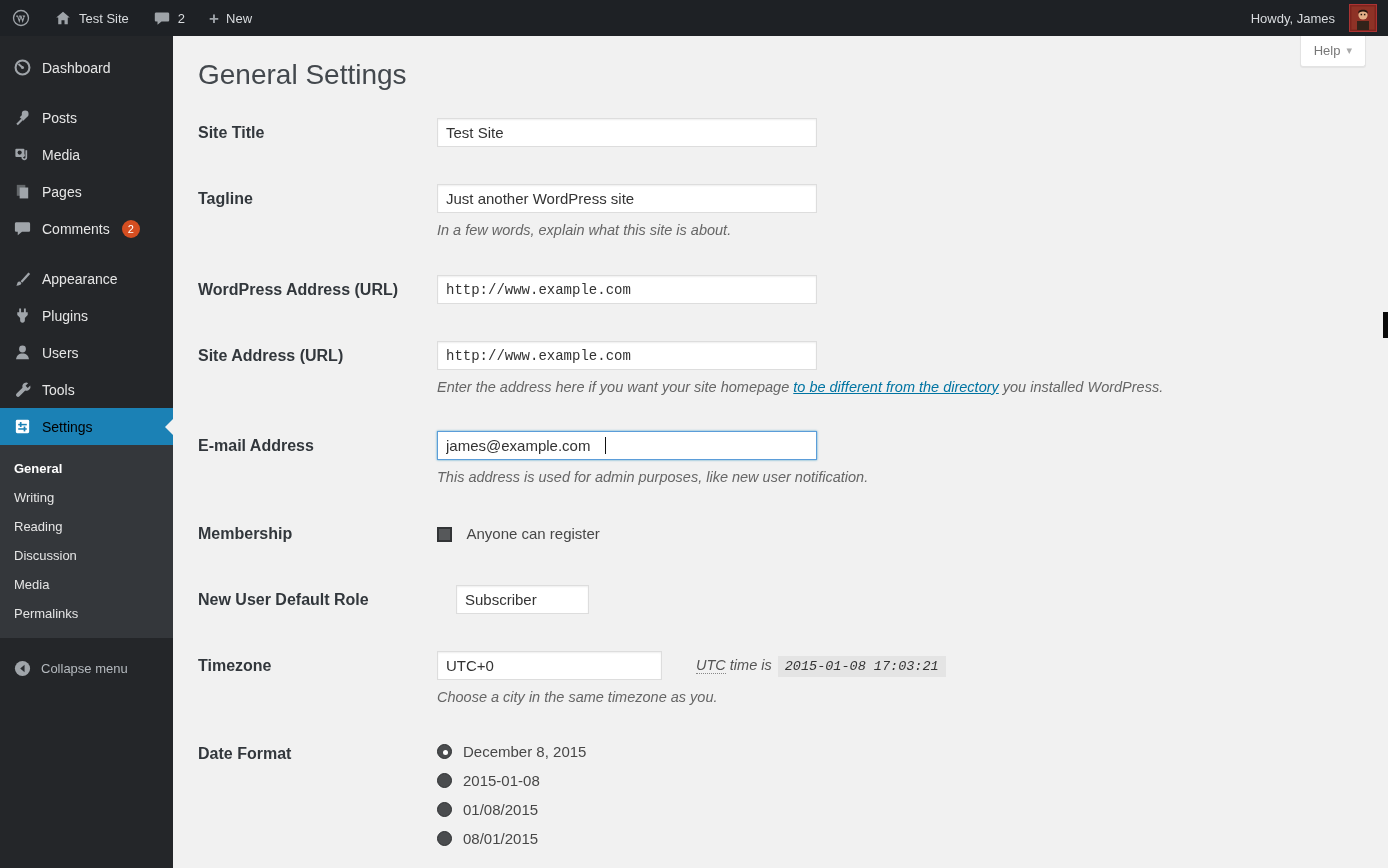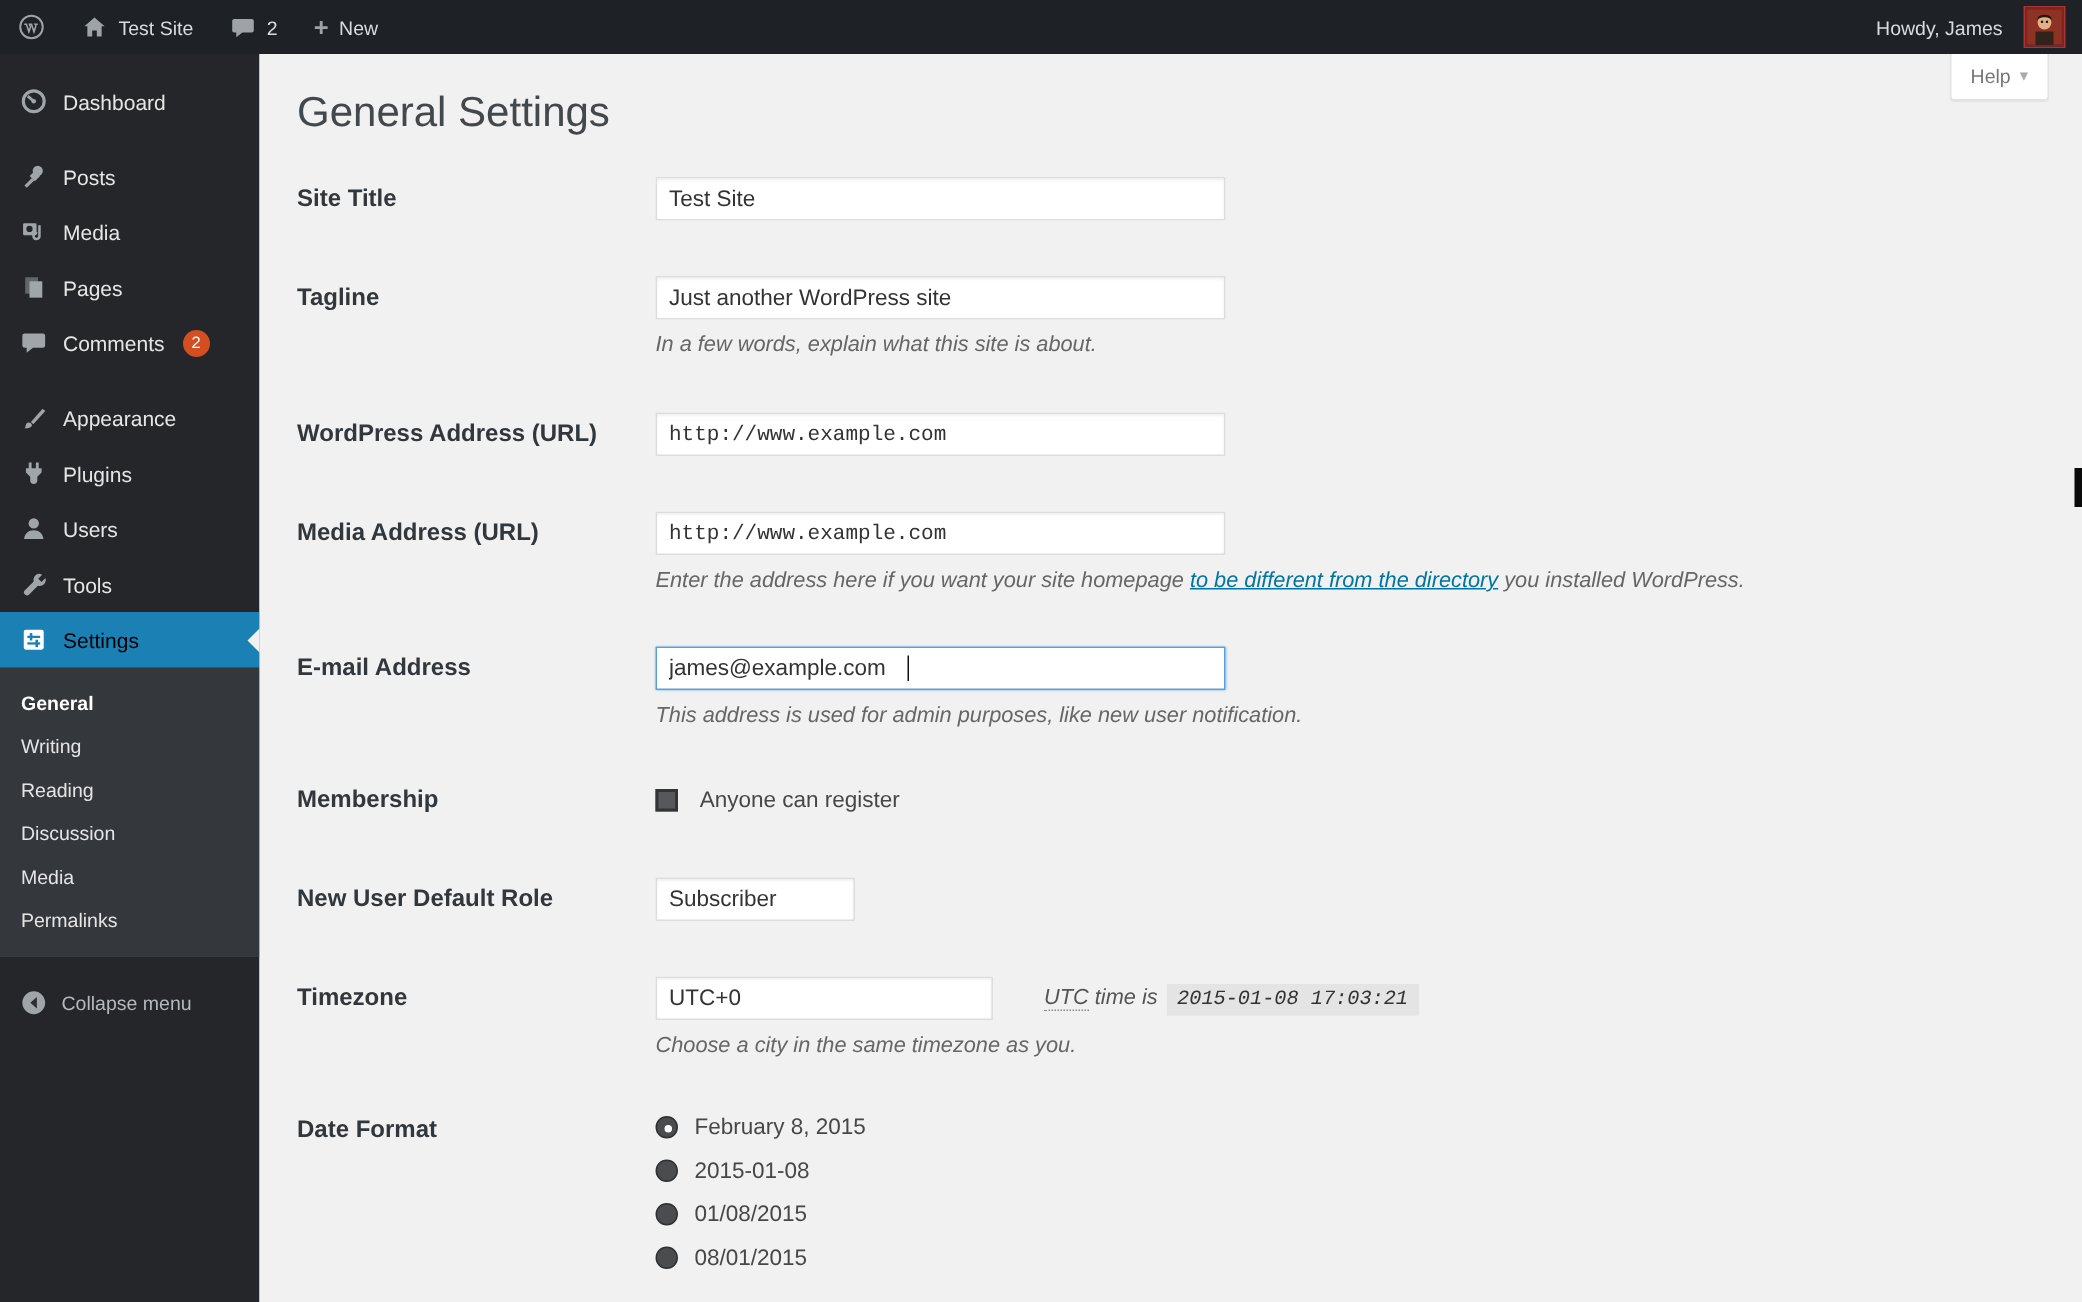--- a/index.html
+++ b/index.html
@@ -295,21 +295,21 @@
     </div>
 
     <div class="row" style="margin-bottom:37px;">
       <div class="row-label">WordPress Address (URL)</div>
       <div class="row-field">
         <input class="text mono" type="text" value="http://www.example.com" style="">
       </div>
     </div>
 
     <div class="row" style="margin-bottom:36px;">
-      <div class="row-label">Media Address (URL)</div>
+      <div class="row-label">Site Address (URL)</div>
       <div class="row-field">
         <input class="text mono" type="text" value="http://www.example.com" style="">
         <div class="desc"><span>Enter the address here if you want your site homepage </span><a>to be different from the directory</a><span> you installed WordPress.</span></div>
       </div>
     </div>
 
     <div class="row" style="margin-bottom:40px;">
       <div class="row-label">E-mail Address</div>
       <div class="row-field">
         <div class="email-wrap">
@@ -324,21 +324,21 @@
       <div class="row-label flat">Membership</div>
       <div class="row-field">
         <span class="checkbox"></span>
         <span class="chk-label">Anyone can register</span>
       </div>
     </div>
 
     <div class="row" style="margin-bottom:37px;">
       <div class="row-label">New User Default Role</div>
       <div class="row-field">
-        <div class="selectbox" style="width:133px;">
+        <div class="selectbox" style="width:133px;margin-left:19px;">
           <span>Subscriber</span>
         </div>
       </div>
     </div>
 
     <div class="row" style="margin-bottom:38px;">
       <div class="row-label">Timezone</div>
       <div class="row-field">
         <div class="tz-line">
           <div class="selectbox" style="width:225px;">
@@ -348,21 +348,21 @@
         </div>
         <div class="desc">Choose a city in the same timezone as you.</div>
       </div>
     </div>
 
     <div class="row">
       <div class="row-label flat" style="padding-top:2px;">Date Format</div>
       <div class="row-field">
         <div class="radio-row">
           <span class="radio checked"></span>
-          <span class="radio-label">February 8, 2015</span>
+          <span class="radio-label">December 8, 2015</span>
         </div>
         <div class="radio-row">
           <span class="radio"></span>
           <span class="radio-label">2015-01-08</span>
         </div>
         <div class="radio-row">
           <span class="radio"></span>
           <span class="radio-label">01/08/2015</span>
         </div>
         <div class="radio-row">

